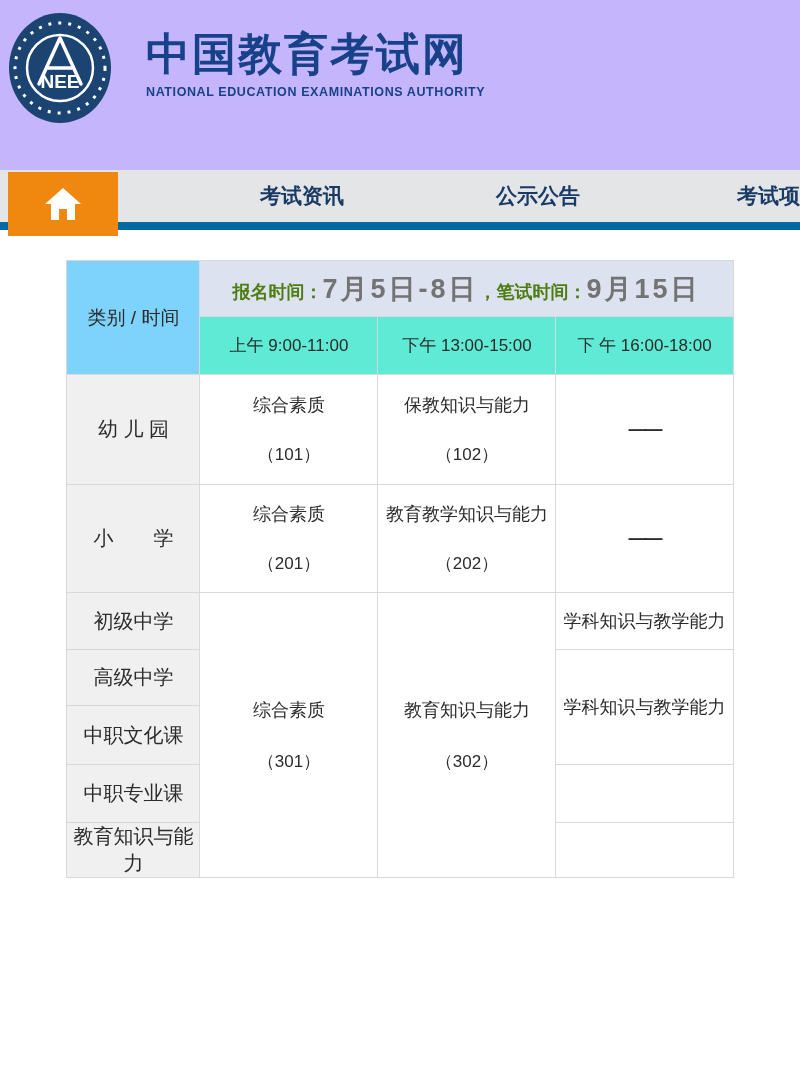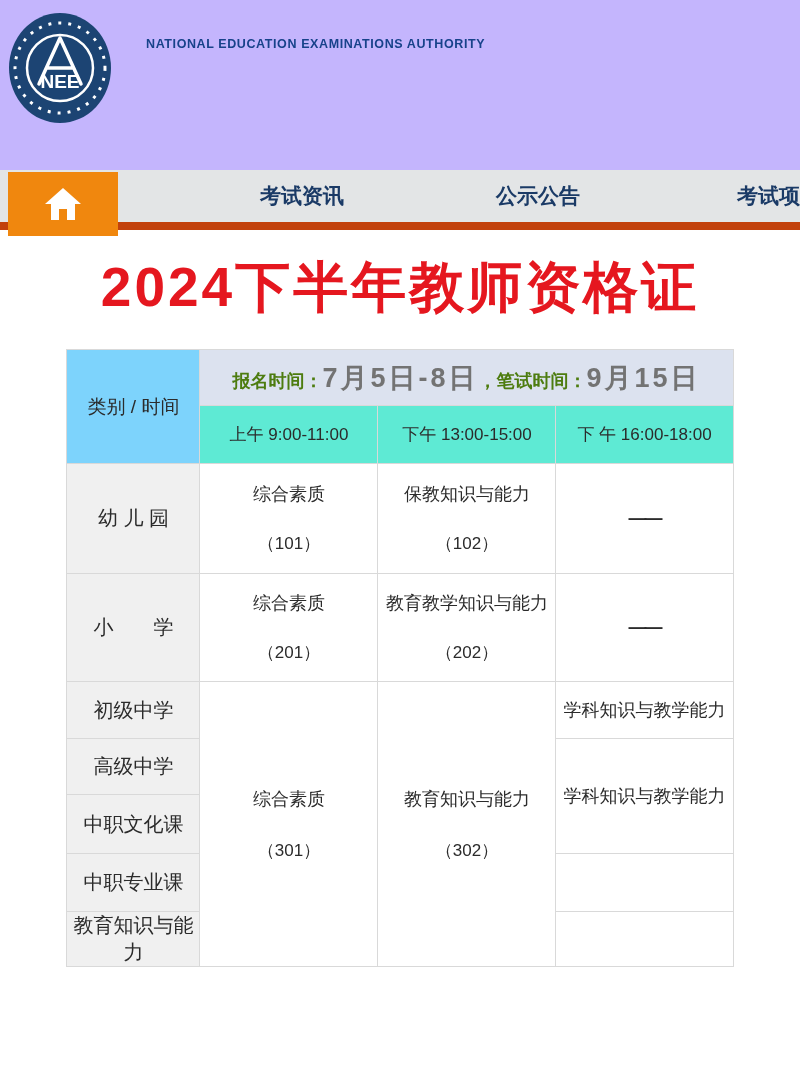--- a/index.html
+++ b/index.html
@@ -8,21 +8,21 @@
     width:800px; height:1069px; overflow:hidden; position:relative;
     font-family:"Liberation Sans","DejaVu Sans",sans-serif;
   }
   
   .site-header { position:relative; height:170px; background:#c4b5fd; }
   .logo { position:absolute; left:8px; top:12px; width:104px; height:112px; cursor:pointer; }
   .brand { position:absolute; left:146px; top:30px; }
   .brand-title { font-size:44px; font-weight:900; color:#17428a; letter-spacing:2px; line-height:1.1; }
   .brand-sub { margin-top:7px; font-size:12.5px; font-weight:bold; color:#17428a; letter-spacing:0.6px; }
   
-  .navbar { position:relative; height:60px; background:#e3e5e6; border-bottom:8px solid #c2410c; }
+  .navbar { position:relative; height:60px; background:#e3e5e6; border-bottom:8px solid #0369a1; }
   .home-btn {
     position:absolute; left:8px; top:2px; width:110px; height:64px; background:#f0870e;
     display:flex; align-items:center; justify-content:center; z-index:2; cursor:pointer;
   }
   .nav-item {
     position:absolute; top:26px; transform:translateY(-50%);
     font-size:21px; font-weight:bold; color:#1a3a66; white-space:nowrap; cursor:pointer;
   }
   .nav-item.n1 { left:260px; }
   .nav-item.n2 { left:496px; }
@@ -58,37 +58,37 @@
   <div class="logo">
     <svg width="104" height="112" viewBox="0 0 104 112">
       <ellipse cx="52" cy="56" rx="51" ry="55" fill="#1c4473"></ellipse>
       <circle cx="52" cy="56" r="45" fill="none" stroke="#ffffff" stroke-width="3" stroke-dasharray="3 7"></circle>
       <circle cx="52" cy="56" r="33" fill="none" stroke="#ffffff" stroke-width="2.5"></circle>
       <path d="M52 26 L31 72 M52 26 L73 72 M40 56 L64 56" stroke="#ffffff" stroke-width="3.5" fill="none" stroke-linecap="round"></path>
       <text x="52" y="76" text-anchor="middle" font-size="19" font-weight="bold" fill="#ffffff" font-family="Liberation Sans, DejaVu Sans, sans-serif">NEE</text>
     </svg>
   </div>
   <div class="brand">
+    <div class="brand-title">中国教育考试网</div>
     <div class="brand-sub">NATIONAL EDUCATION EXAMINATIONS AUTHORITY</div>
   </div>
 </header>
 
 <nav class="navbar">
   <div class="home-btn">
     <svg width="40" height="36" viewBox="0 0 40 36">
       <path d="M20 2 L38 18 L32 18 L32 34 L24 34 L24 23 L16 23 L16 34 L8 34 L8 18 L2 18 Z" fill="#ffffff"></path>
     </svg>
   </div>
   <span class="nav-item n1">考试资讯</span>
   <span class="nav-item n2">公示公告</span>
   <span class="nav-item n3">考试项</span>
 </nav>
 
 <div class="poster-title">
-  <div class="t1">2024下半年教师资格证</div>
 </div>
 
 <table class="sched">
   <colgroup>
       <col class="c1">
       <col class="c2">
       <col class="c3">
       <col class="c4">
     </colgroup>
   <tbody>

